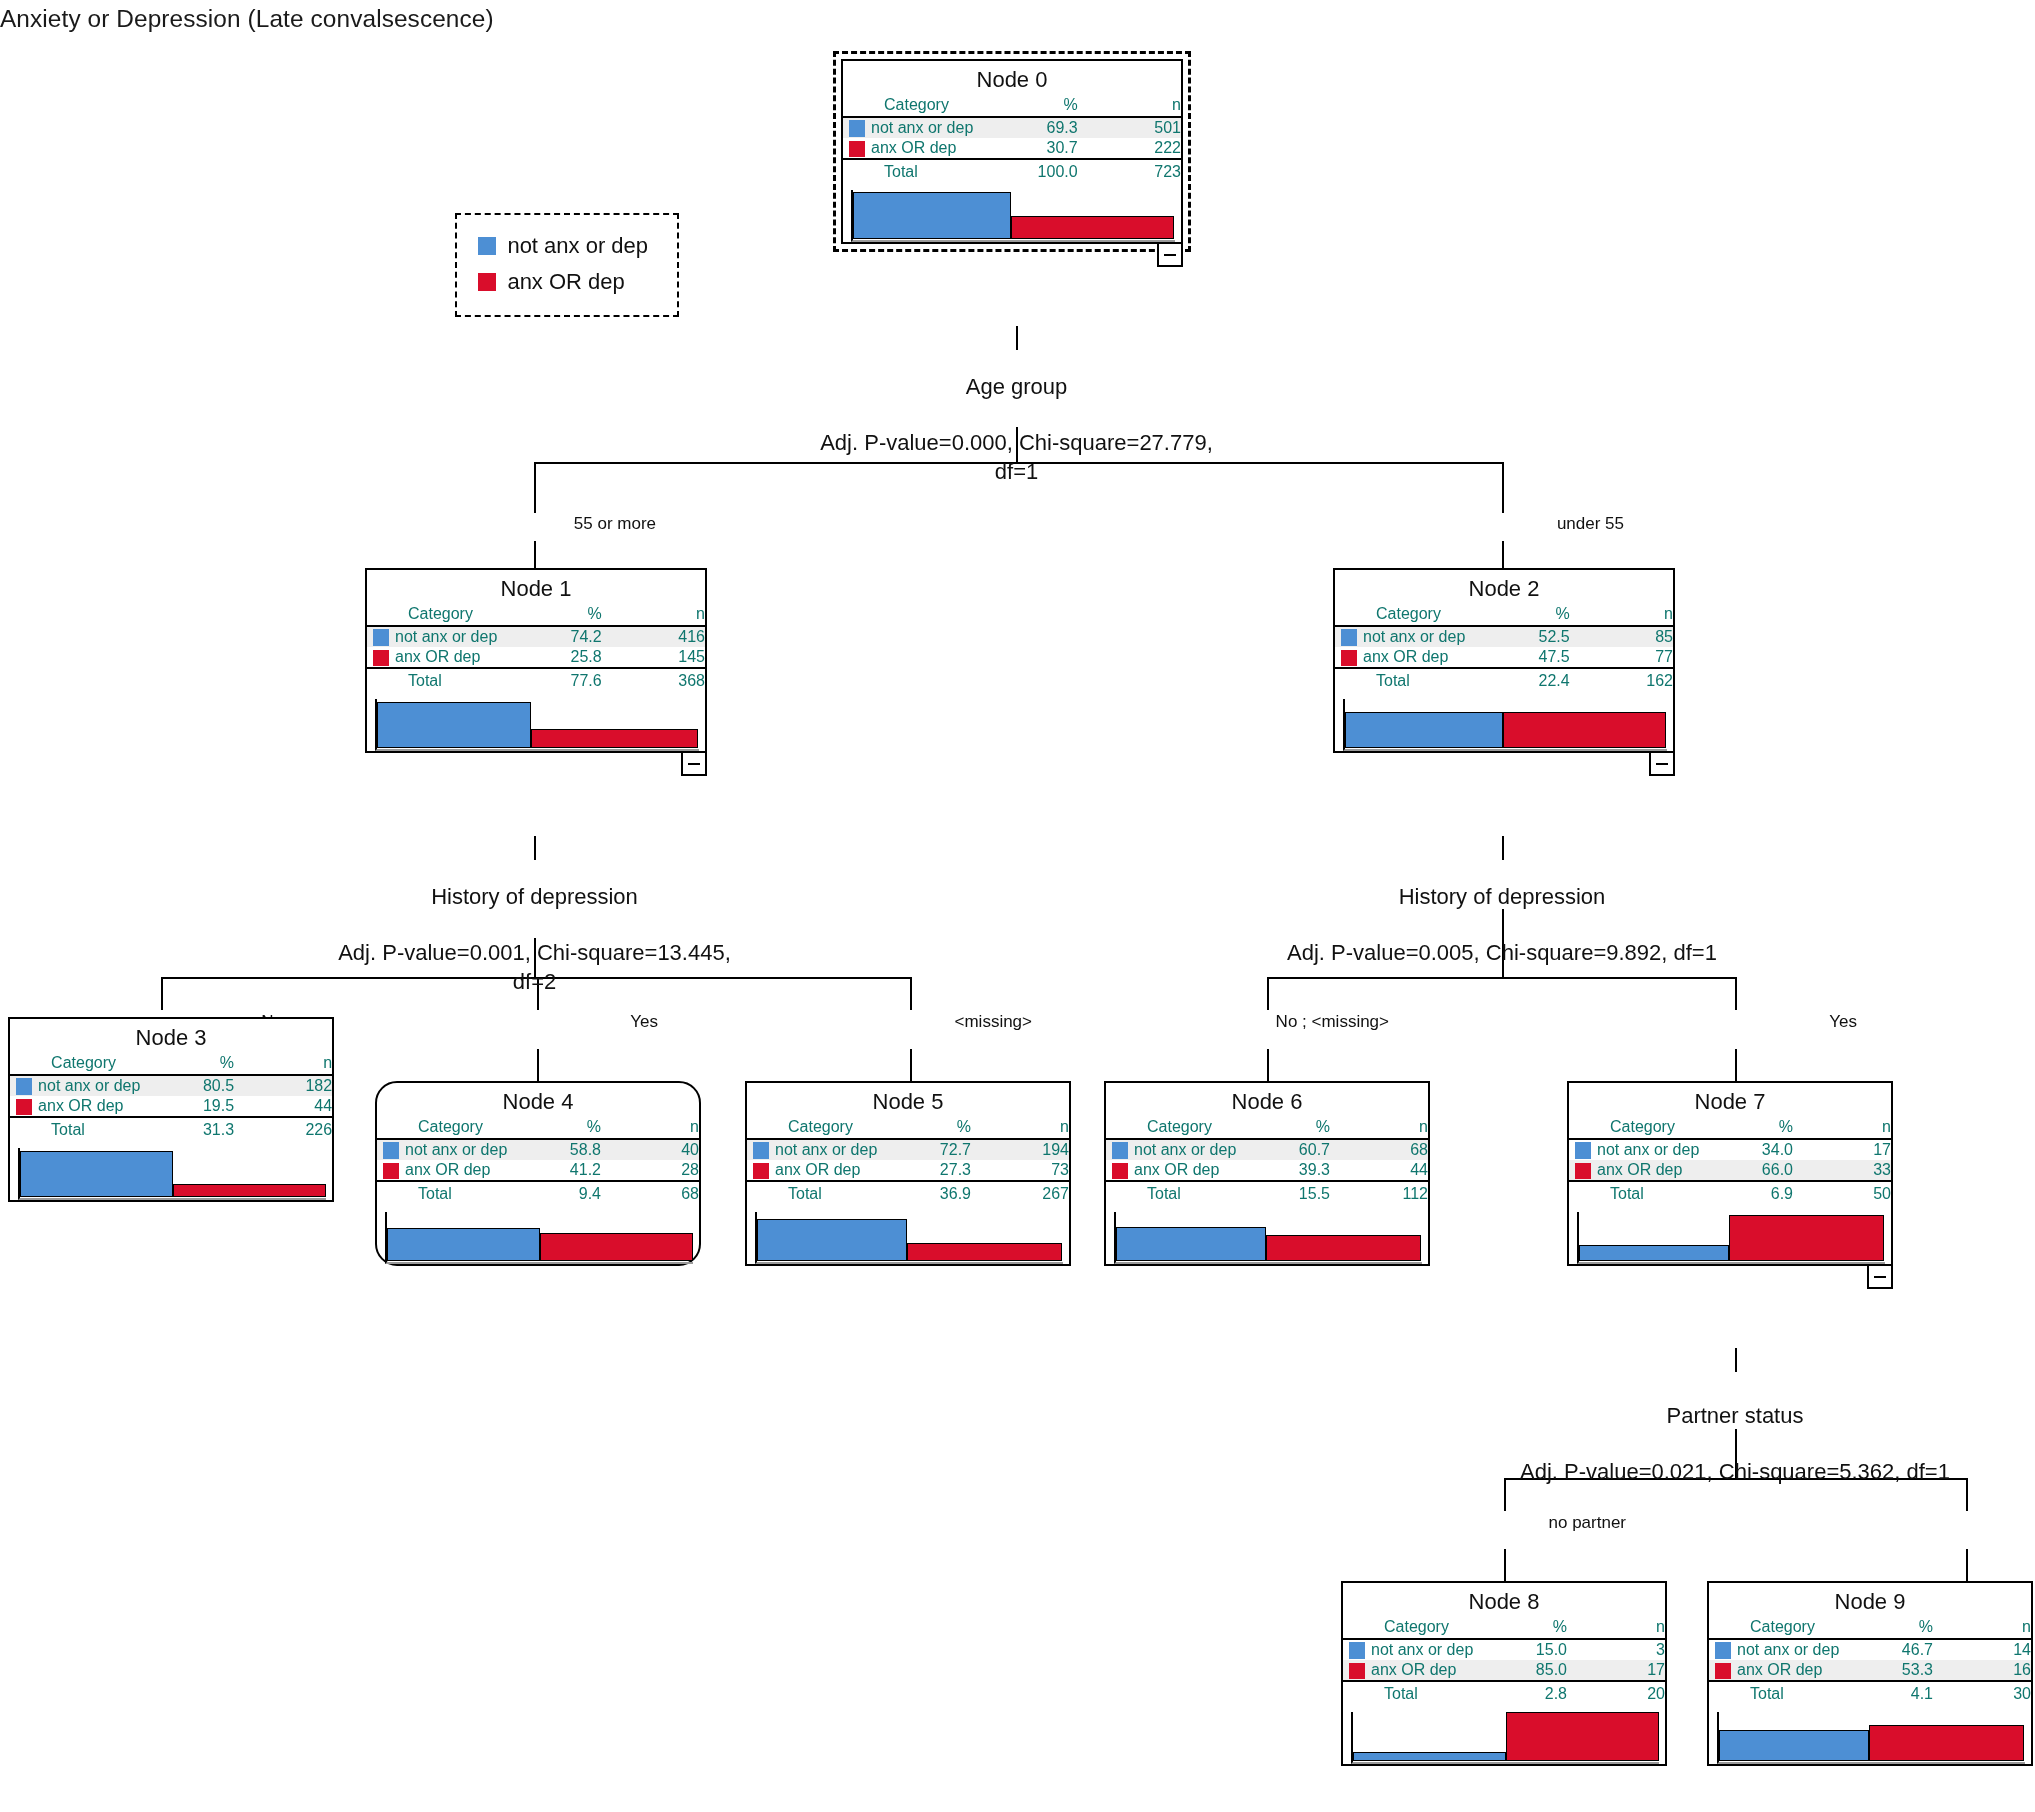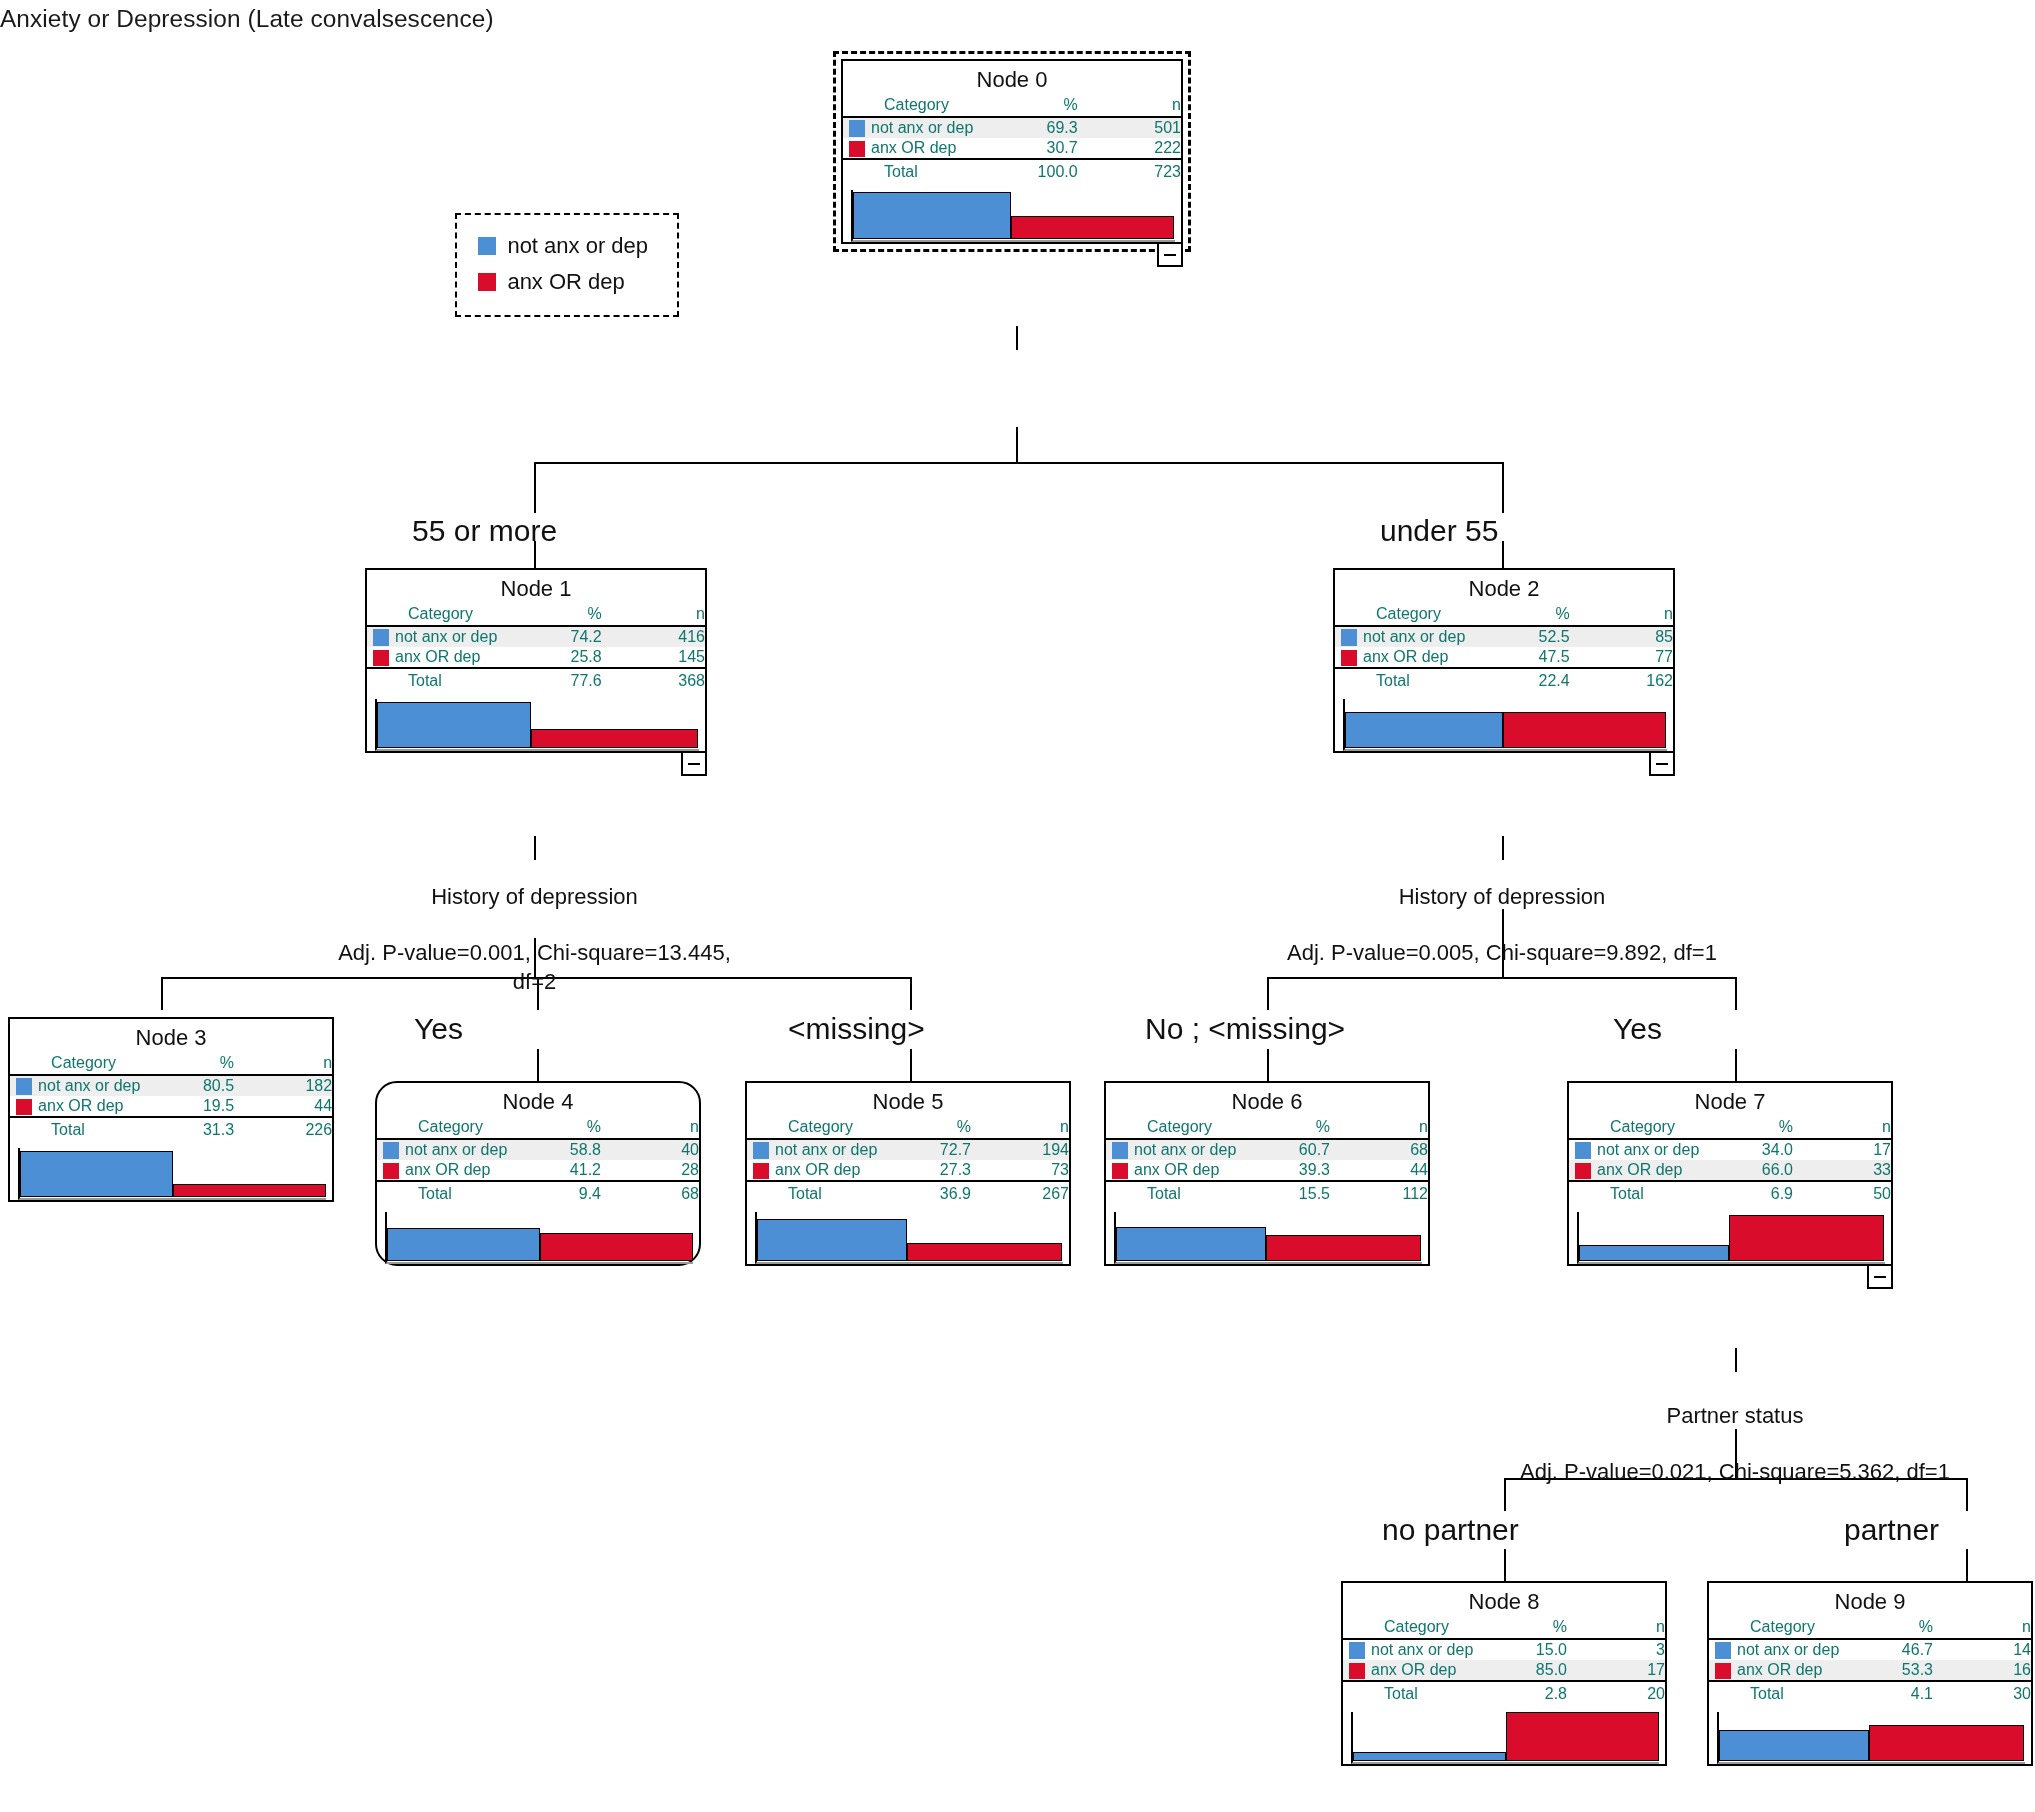--- a/index.html
+++ b/index.html
@@ -129,22 +129,22 @@
   .split-label {
     position: absolute;
     text-align: center;
     font-size: 22px;
     color: #111;
     line-height: 1.28;
     white-space: pre-line;
   }
   .branch-label {
     position: absolute;
-    text-align: left;
-    font-size: 30px;
+    text-align: right;
+    font-size: 17px;
     color: #111;
     white-space: nowrap;
   }
 
   
   .ln-v { position: absolute; width: 2.4px; background: #000; }
   .ln-h { position: absolute; height: 2.4px; background: #000; }
 </style>
 </head>
 <body>
@@ -228,20 +228,25 @@
       </tr>
     </tbody>
       </table>
     <div class="node-bar">
       <div class="seg blue" style="left:0; width:49%; height:47px;"></div>
       <div class="seg red" style="left:49%; width:51%; height:23px;"></div>
     </div>
     <div class="collapse-handle"></div>
   </div>
 
+  <div class="split-label" style="left:772px; top:345px; width:489px;">
+    <div>Age group</div>
+    <div>Adj. P-value=0.000, Chi-square=27.779,
+df=1</div>
+  </div>
 
   <div class="branch-label" style="left:412px; top:514px; width:244px;">55 or more</div>
   <div class="branch-label" style="left:1380px; top:514px; width:244px;">under 55</div>
 
   <div class="node" style="left:365px; top:568px; width:342px;">
     <div class="node-title">Node 1</div>
     <table class="node-table">
       <tbody>
           <tr class="hdr">
         <td class="c-sw"></td>

